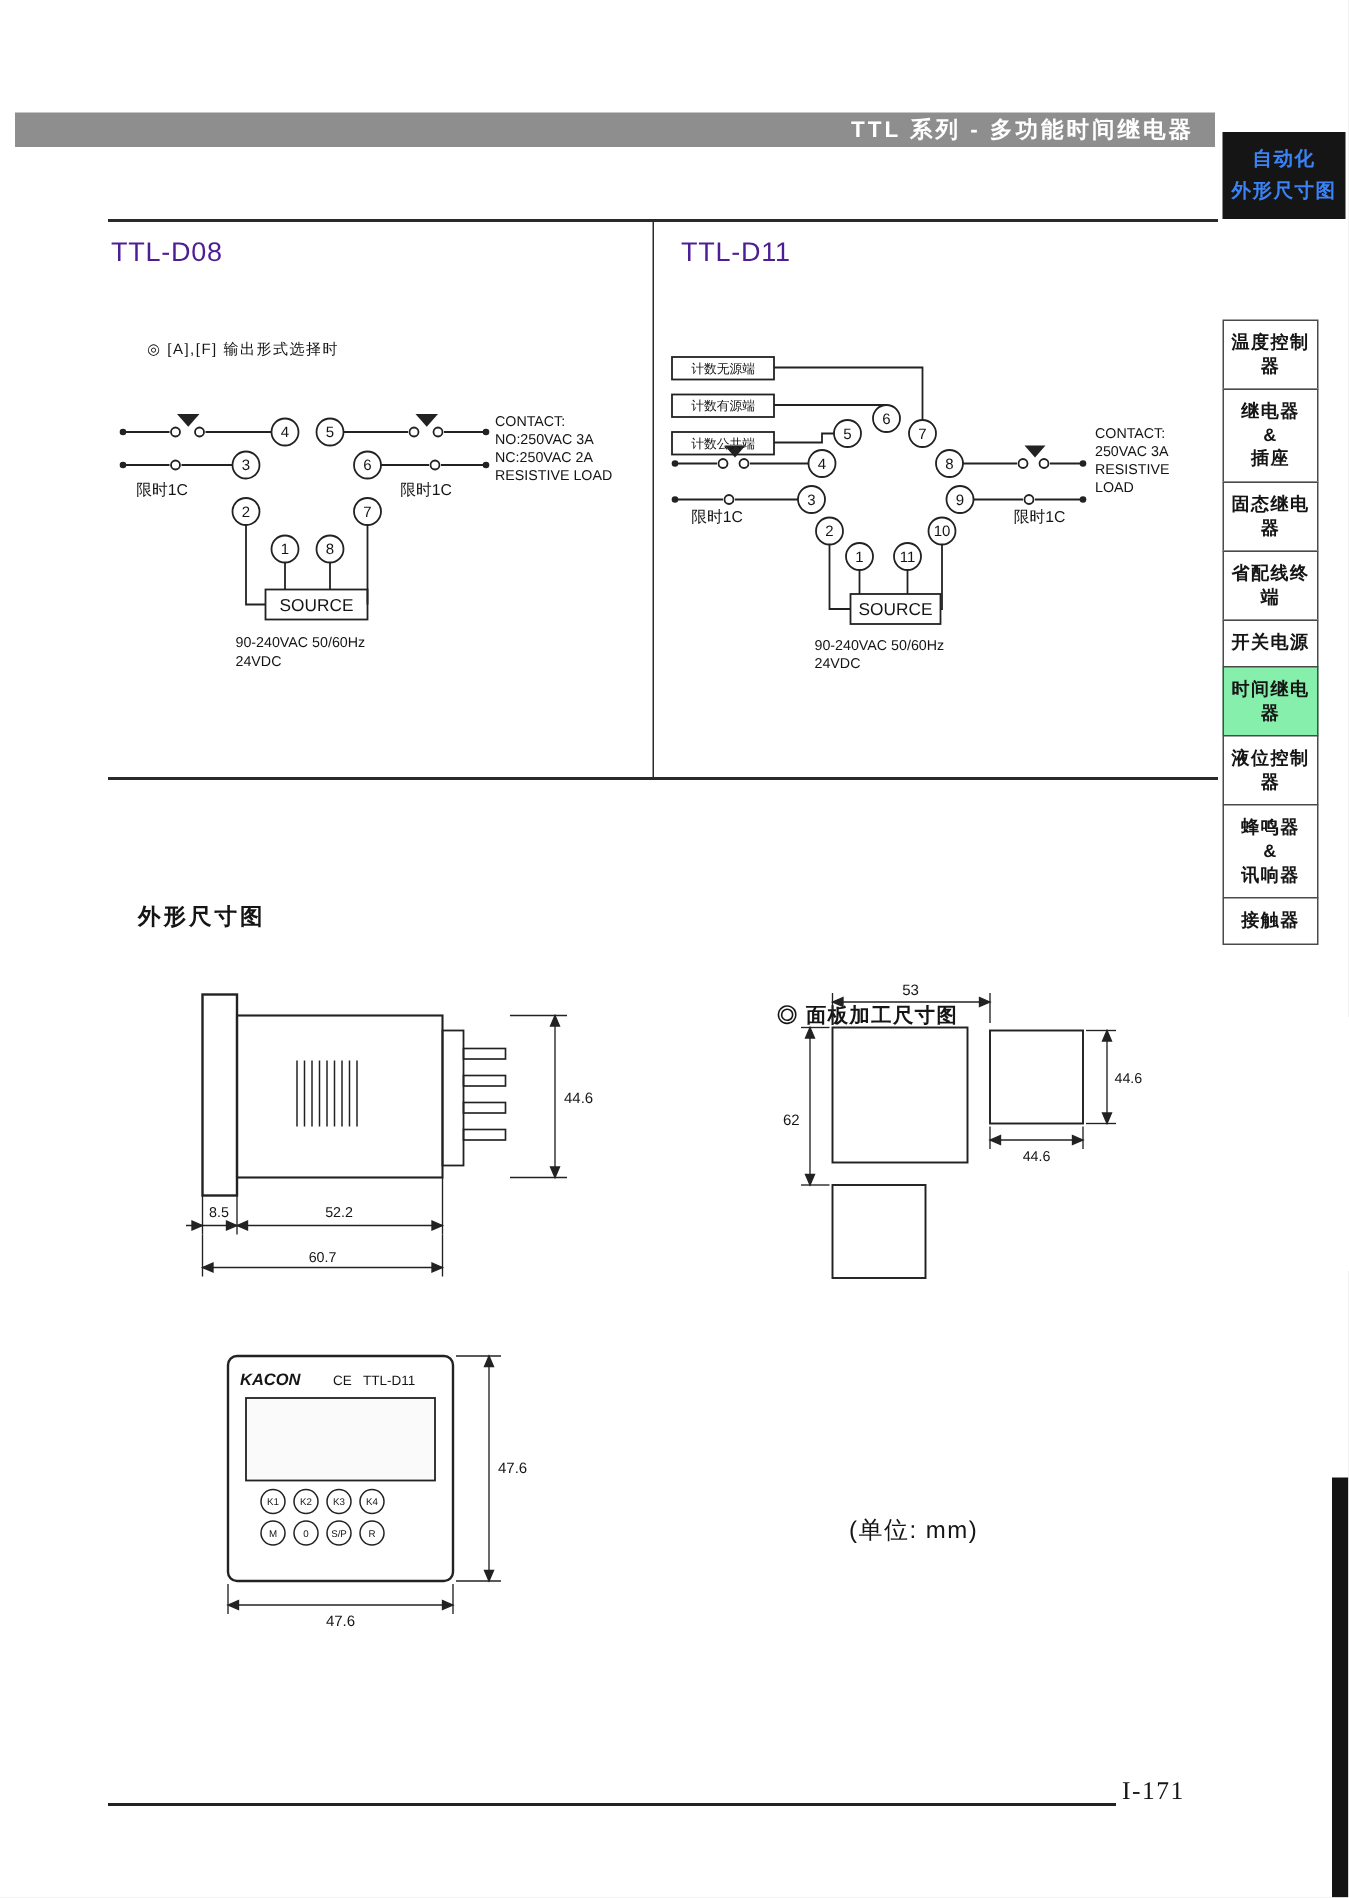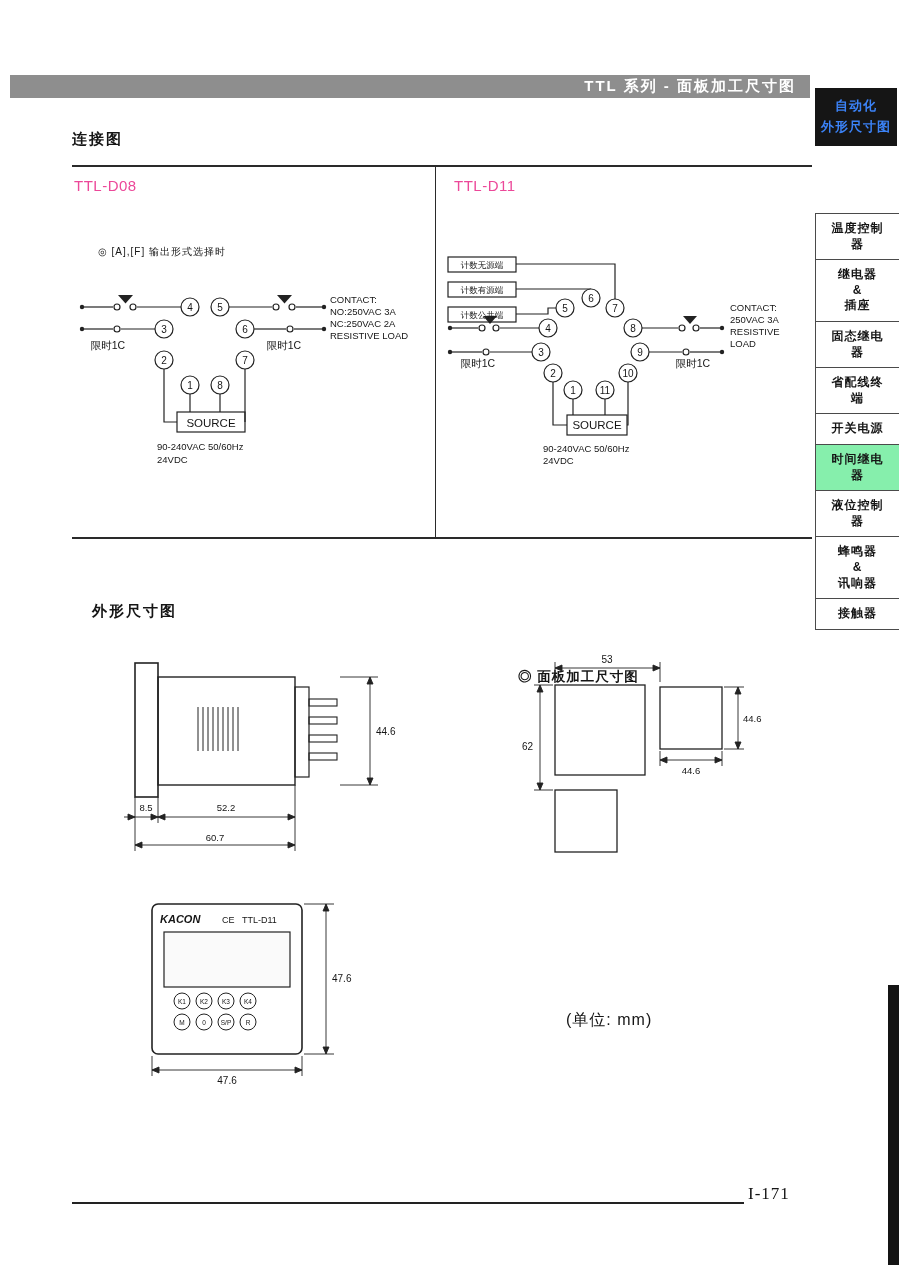--- a/index.html
+++ b/index.html
@@ -8,53 +8,53 @@
   svg text{font-family:"Liberation Sans",sans-serif;fill:#151515;}
 
   .header-bar{position:absolute;left:10px;top:75px;width:800px;height:23px;background:#8e8e8e;
       color:#fff;font-weight:bold;font-size:15px;letter-spacing:2px;display:flex;align-items:center;
       justify-content:flex-end;padding-right:14px;box-sizing:border-box;}
 
   .side-top{position:absolute;left:815px;top:88px;width:82px;height:58px;background:#151515;color:#3b82f6;
       font-size:13px;font-weight:bold;display:flex;flex-direction:column;align-items:center;
       justify-content:center;line-height:1.6;letter-spacing:1px;}
 
-  .sidebar{position:absolute;left:815px;top:214px;width:85px;}
+  .sidebar{position:absolute;left:815px;top:214px;width:64px;}
   .sb-item{border:1px solid #4a4a4a;margin-top:-1px;padding:7px 2px;text-align:center;
       font-size:12px;font-weight:bold;line-height:1.3;background:#fff;letter-spacing:1px;}
   .sb-item.active{background:#86efac;}
 
   .conn{position:absolute;left:72px;top:130px;width:740px;}
   .sec-heading{font-size:15px;font-weight:bold;letter-spacing:2px;}
   .conn-table{margin-top:16px;border-top:2px solid #2a2a2a;border-bottom:2px solid #2a2a2a;
       height:370px;display:flex;}
   .conn-left{width:363px;border-right:1px solid #2a2a2a;position:relative;}
   .conn-right{flex:1;position:relative;}
-  .cell-title{position:absolute;top:10px;font-size:15px;letter-spacing:0.5px;color:#ec4899;}
+  .cell-title{position:absolute;top:10px;font-size:18px;letter-spacing:0.5px;color:#4c1d95;}
   .d08-note{position:absolute;top:78px;left:26px;font-size:10px;letter-spacing:1px;}
 
   .dim-heading{position:absolute;left:72px;top:602px;font-size:15px;font-weight:bold;letter-spacing:2px;margin-left:20px;}
   .svg-side{position:absolute;left:120px;top:655px;}
   .svg-front{position:absolute;left:142px;top:898px;}
   .cutout-heading{position:absolute;left:518px;top:628px;font-size:13.5px;font-weight:bold;letter-spacing:1px;margin-top:40px;}
   .svg-cutout{position:absolute;left:520px;top:650px;}
   .unit-note{position:absolute;left:566px;top:1010px;font-size:16px;letter-spacing:1px;}
 
   .footer-line{position:absolute;left:72px;top:1202px;width:672px;height:2px;background:#222;}
   .page-number{position:absolute;left:748px;top:1184px;font-family:"Liberation Serif",serif;
       font-size:17px;letter-spacing:1px;}
   .edge-strip{position:absolute;left:888px;top:985px;width:11px;height:280px;background:#141414;}
 </style>
 </head>
 <body>
 
 <div class="page">
 
   <div class="header-bar">
-    <span>TTL 系列 - 面板加工尺寸图</span>
+    <span>TTL 系列 - 多功能时间继电器</span>
   </div>
 
   <div class="side-top">
     <div>自动化</div>
     <div>外形尺寸图</div>
   </div>
 
   <div class="sidebar">
     <div class="sb-item">
       <div>温度控制</div>
@@ -88,21 +88,20 @@
       <div>蜂鸣器</div>
       <div>&amp;</div>
       <div>讯响器</div>
     </div>
     <div class="sb-item">
       <div>接触器</div>
     </div>
   </div>
 
   <div class="conn">
-    <div class="sec-heading">连接图</div>
     <div class="conn-table">
 
       <div class="conn-left">
         <div class="cell-title" style="left:2px">TTL-D08</div>
         <div class="d08-note">◎ [A],[F] 输出形式选择时</div>
 
         <svg class="sch" style="position:absolute;left:0;top:120px" width="360" height="195" viewBox="0 0 360 195">
           <g stroke="#222" stroke-width="1.2" fill="none">
             <line x1="10" y1="20" x2="41" y2="20"></line>
             <circle cx="45" cy="20" r="3"></circle>

